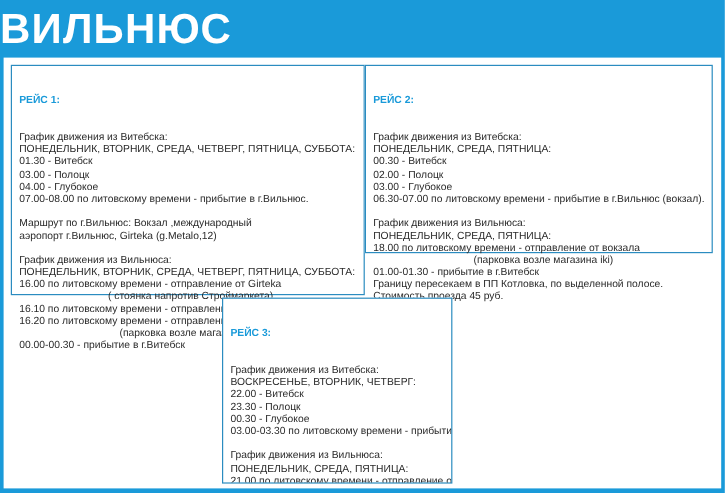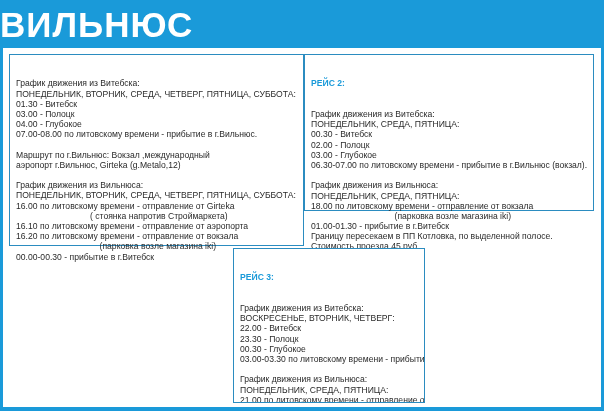--- a/index.html
+++ b/index.html
@@ -4,29 +4,30 @@
 <style>
   html, body { margin: 0; padding: 0; }
   body { width: 604px; height: 411px; background: #1a9ad9; position: relative; overflow: hidden; font-family: "Liberation Sans", sans-serif; }
   .title { position: absolute; left: 0; top: 0; width: 604px; height: 48px; text-align: left; color: #fff; font-family: "Liberation Sans", sans-serif; font-weight: bold; font-size: 35px; line-height: 50px; letter-spacing: 1px; }
   .panel { position: absolute; left: 3px; top: 48px; width: 598px; height: 359px; background: #fff; }
   .box { position: absolute; border: 1.5px solid #2b8cc0; background: #fff; box-sizing: border-box; padding: 3px 6px; font-size: 8.6px; line-height: 10.2px; color: #2a2a2a; white-space: pre; }
   .box .hdr { color: #1a9ad9; font-weight: bold; }
   .box .line { display: block; height: 10.2px; }
   .b1 { left: 6px; top: 6px; width: 295px; height: 192px; }
   .b2 { left: 301px; top: 6px; width: 290px; height: 157px; }
-  .b3 { left: 182px; top: 200px; width: 192px; height: 155px; overflow: hidden; margin-left: 48px; }
+  .b3 { left: 182px; top: 200px; width: 192px; height: 155px; overflow: hidden; }
 </style>
 </head>
 <body>
 
 <div class="title">ВИЛЬНЮС</div>
 
 <div class="panel">
   <div class="box b1">
+    <span class="hdr line">РЕЙС 1:</span>
     <div class="lines"><span class="line">График движения из Витебска:</span><span class="line">ПОНЕДЕЛЬНИК, ВТОРНИК, СРЕДА, ЧЕТВЕРГ, ПЯТНИЦА, СУББОТА:</span><span class="line">01.30 - Витебск</span><span class="line">03.00 - Полоцк</span><span class="line">04.00 - Глубокое</span><span class="line">07.00-08.00 по литовскому времени - прибытие в г.Вильнюс.</span><span class="line"></span><span class="line">Маршрут по г.Вильнюс: Вокзал ,международный</span><span class="line">аэропорт г.Вильнюс, Girteka (g.Metalo,12)</span><span class="line"></span><span class="line">График движения из Вильнюса:</span><span class="line">ПОНЕДЕЛЬНИК, ВТОРНИК, СРЕДА, ЧЕТВЕРГ, ПЯТНИЦА, СУББОТА:</span><span class="line">16.00 по литовскому времени - отправление от Girteka</span><span class="line">                               ( стоянка напротив Строймаркета)</span><span class="line">16.10 по литовскому времени - отправление от аэропорта</span><span class="line">16.20 по литовскому времени - отправление от вокзала</span><span class="line">                                   (парковка возле магазина iki)</span><span class="line">00.00-00.30 - прибытие в г.Витебск</span></div>
   </div>
   <div class="box b2">
     <span class="hdr line">РЕЙС 2:</span>
     <div class="lines"><span class="line">График движения из Витебска:</span><span class="line">ПОНЕДЕЛЬНИК, СРЕДА, ПЯТНИЦА:</span><span class="line">00.30 - Витебск</span><span class="line">02.00 - Полоцк</span><span class="line">03.00 - Глубокое</span><span class="line">06.30-07.00 по литовскому времени - прибытие в г.Вильнюс (вокзал).</span><span class="line"></span><span class="line">График движения из Вильнюса:</span><span class="line">ПОНЕДЕЛЬНИК, СРЕДА, ПЯТНИЦА:</span><span class="line">18.00 по литовскому времени - отправление от вокзала</span><span class="line">                                   (парковка возле магазина iki)</span><span class="line">01.00-01.30 - прибытие в г.Витебск</span><span class="line">Границу пересекаем в ПП Котловка, по выделенной полосе.</span><span class="line">Стоимость проезда 45 руб.</span></div>
   </div>
   <div class="box b3">
     <span class="hdr line">РЕЙС 3:</span>
     <div class="lines"><span class="line">График движения из Витебска:</span><span class="line">ВОСКРЕСЕНЬЕ, ВТОРНИК, ЧЕТВЕРГ:</span><span class="line">22.00 - Витебск</span><span class="line">23.30 - Полоцк</span><span class="line">00.30 - Глубокое</span><span class="line">03.00-03.30 по литовскому времени - прибытие в г.Вильнюс (вокзал).</span><span class="line"></span><span class="line">График движения из Вильнюса:</span><span class="line">ПОНЕДЕЛЬНИК, СРЕДА, ПЯТНИЦА:</span><span class="line">21.00 по литовскому времени - отправление от вокзала</span></div>
   </div>

